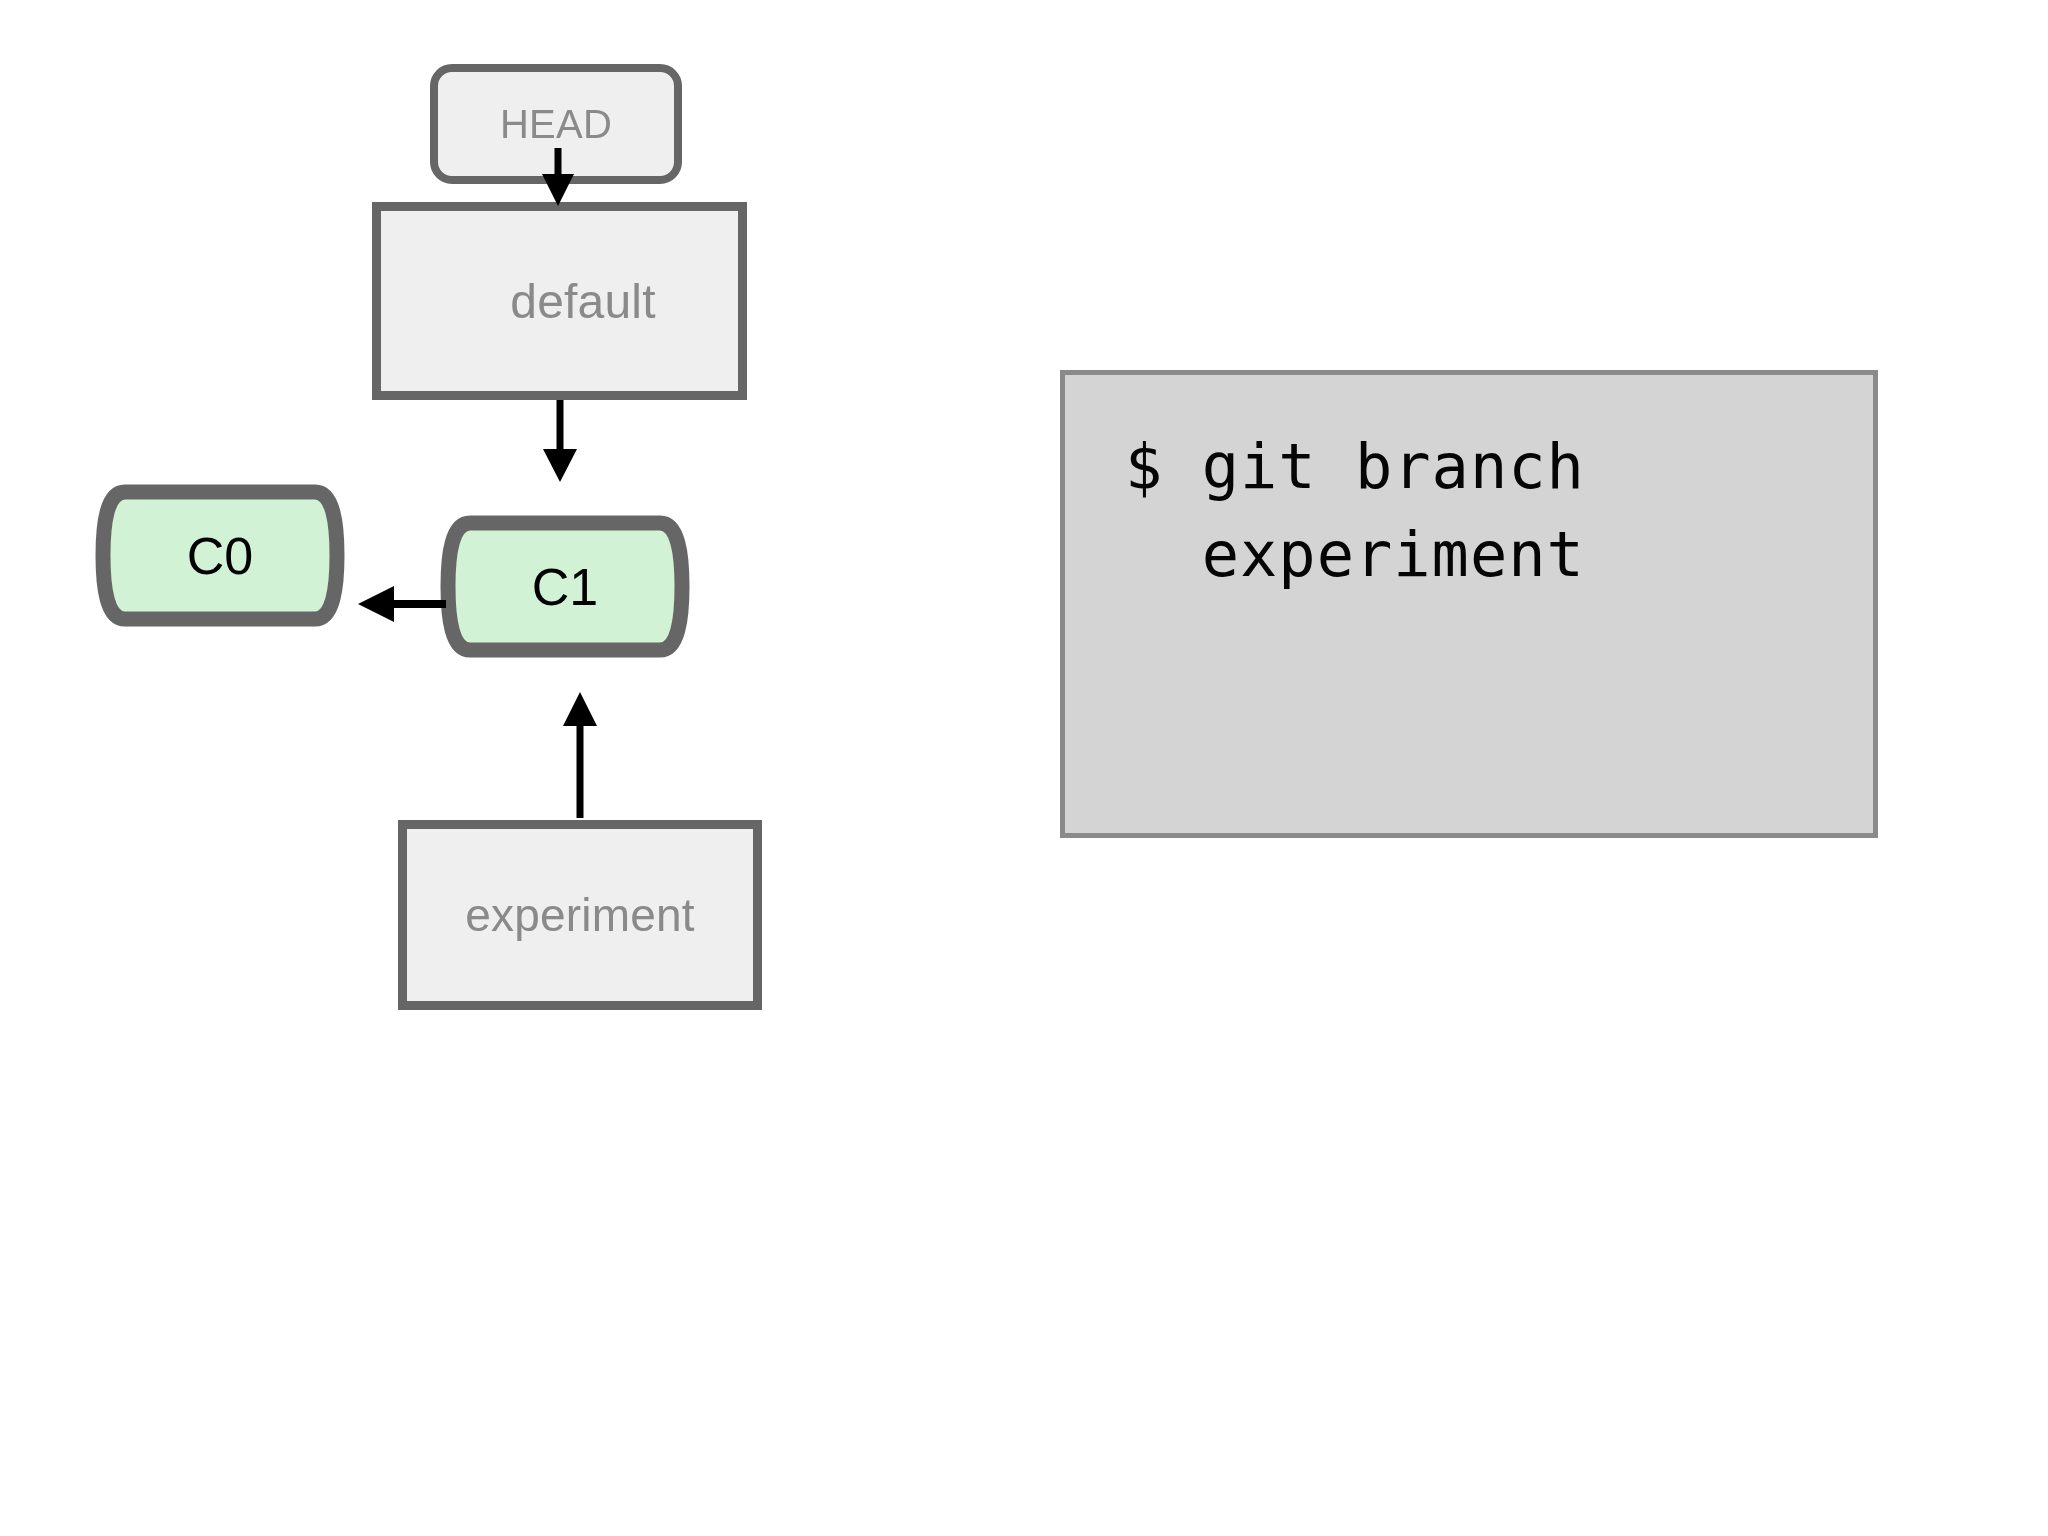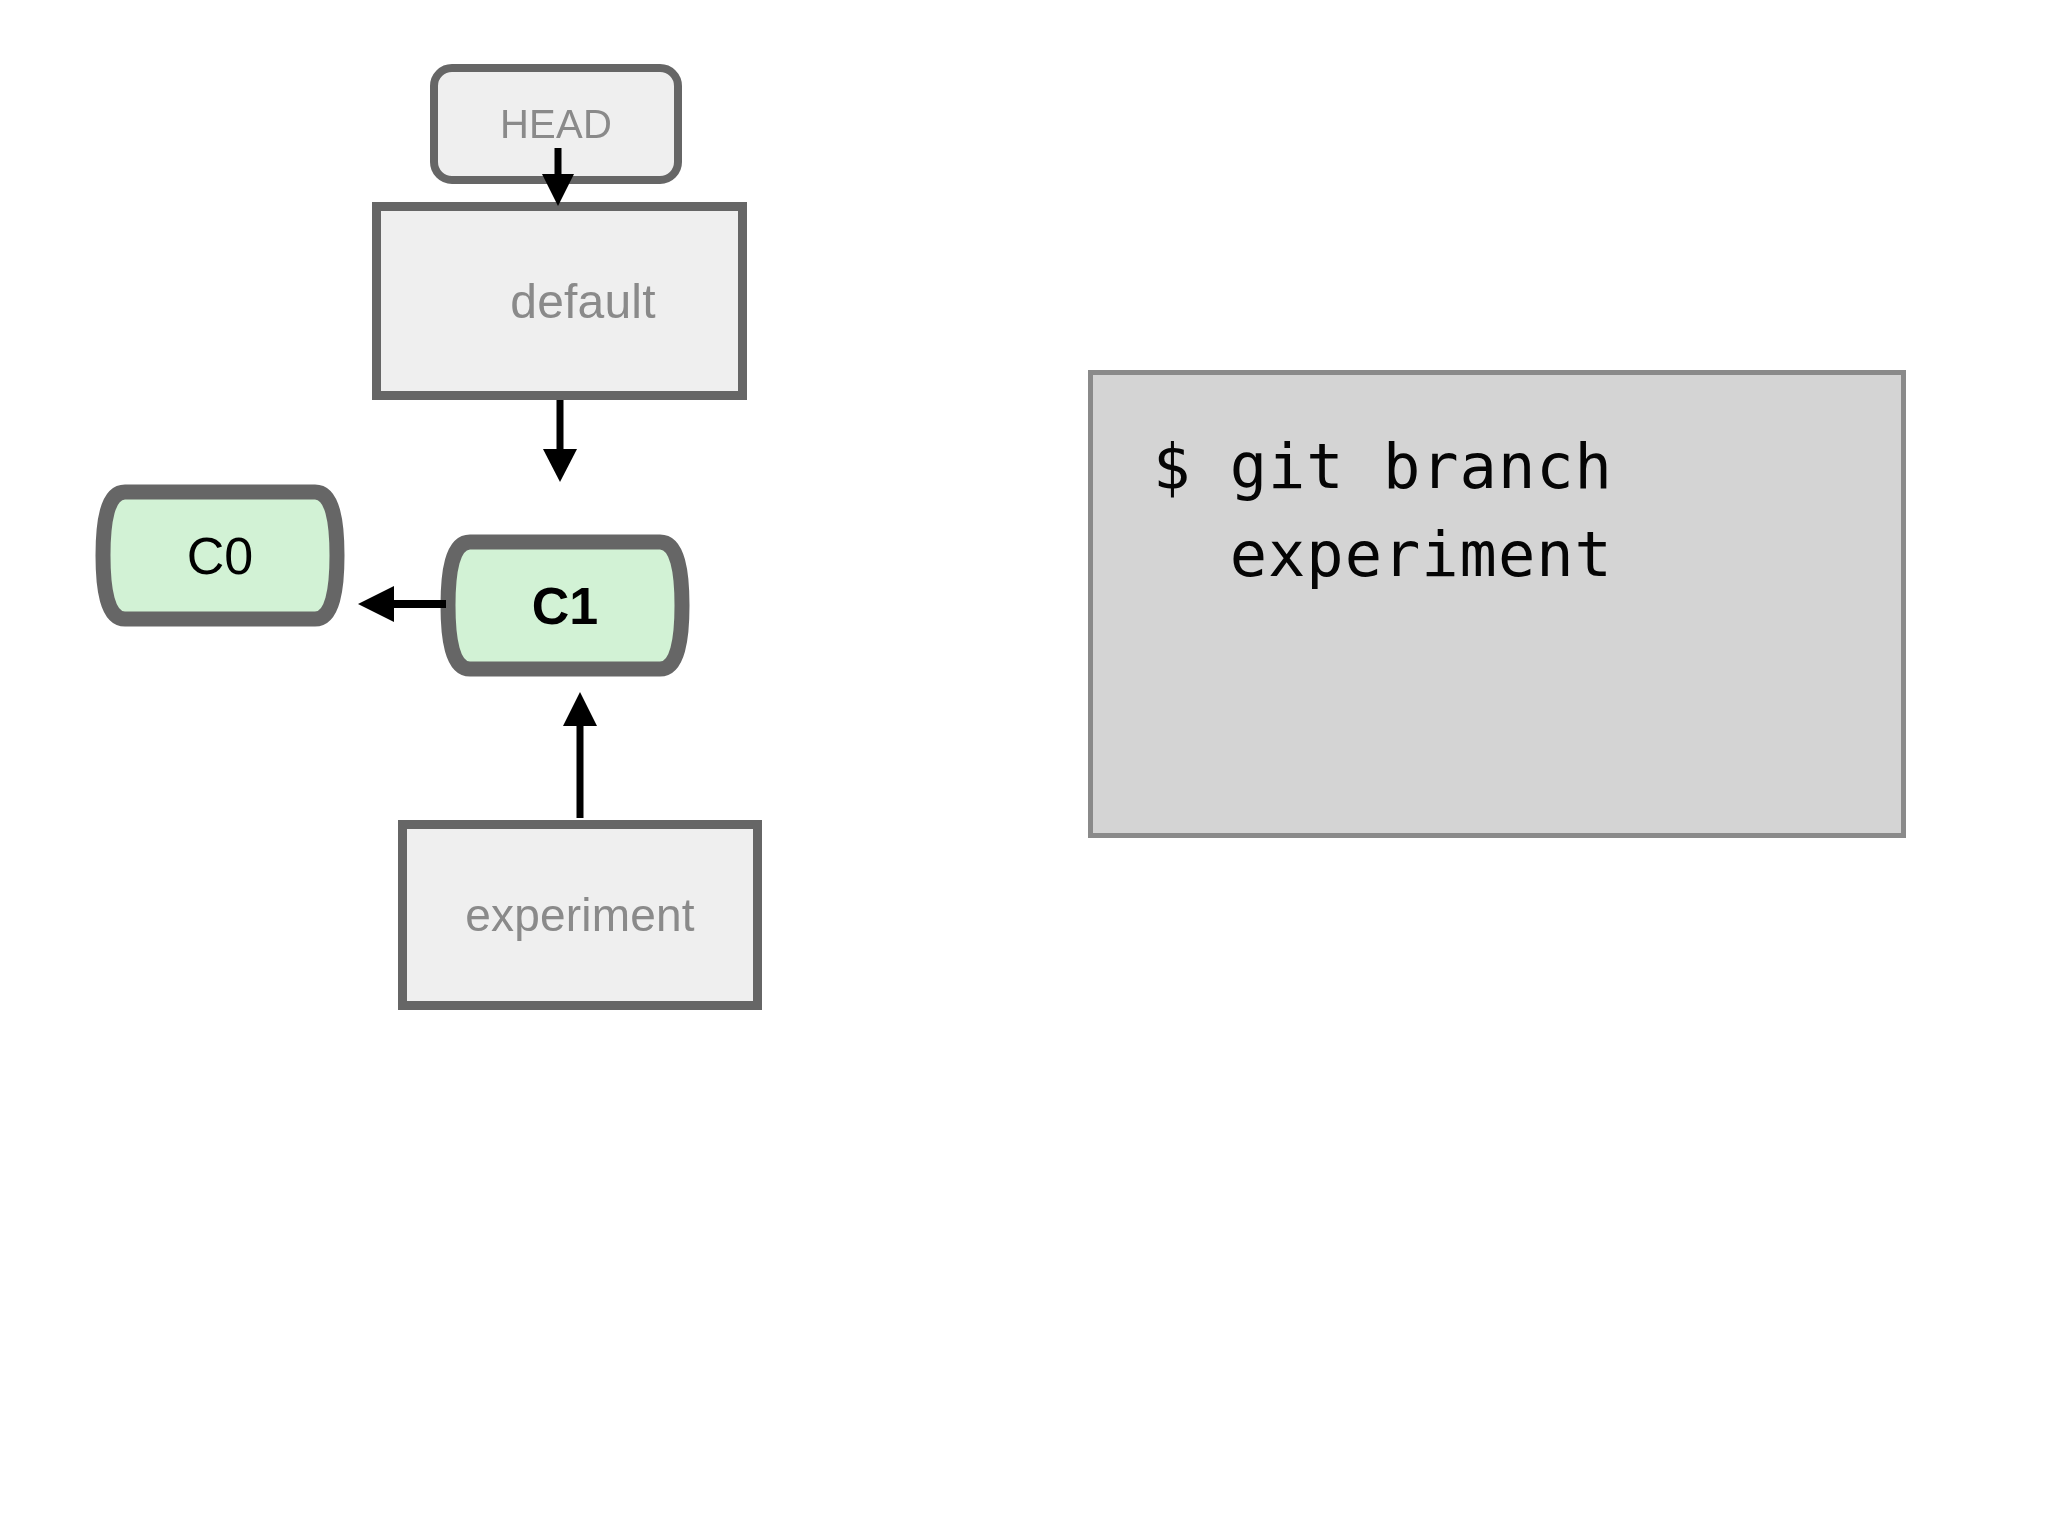--- a/index.html
+++ b/index.html
@@ -55,34 +55,34 @@
     position: absolute;
     inset: 0;
     display: flex;
     align-items: center;
     justify-content: center;
     color: #000000;
     font-size: 52px;
     font-family: "Liberation Sans", sans-serif;
   }
   #c0-node { left: 95px; top: 483px; width: 250px; height: 145px; }
-  #c1-node { left: 440px; top: 533px; width: 250px; height: 145px; font-weight: bold; }
+  #c1-node { left: 440px; top: 514px; width: 250px; height: 145px; }
 
   
   .arrow-layer {
     position: absolute;
     left: 0; top: 0;
     width: 2048px; height: 1536px;
     pointer-events: none;
   }
 
   
   #terminal-box {
     position: absolute;
-    left: 1088px; top: 370px;
+    left: 1060px; top: 370px;
     width: 818px; height: 468px;
     box-sizing: border-box;
     background: #d4d4d4;
     border: 5px solid #8a8a8a;
     padding: 48px 0 0 60px;
   }
   .term-line {
     font-family: "DejaVu Sans Mono", "Liberation Mono", monospace;
     font-size: 62px;
     line-height: 1.42;

